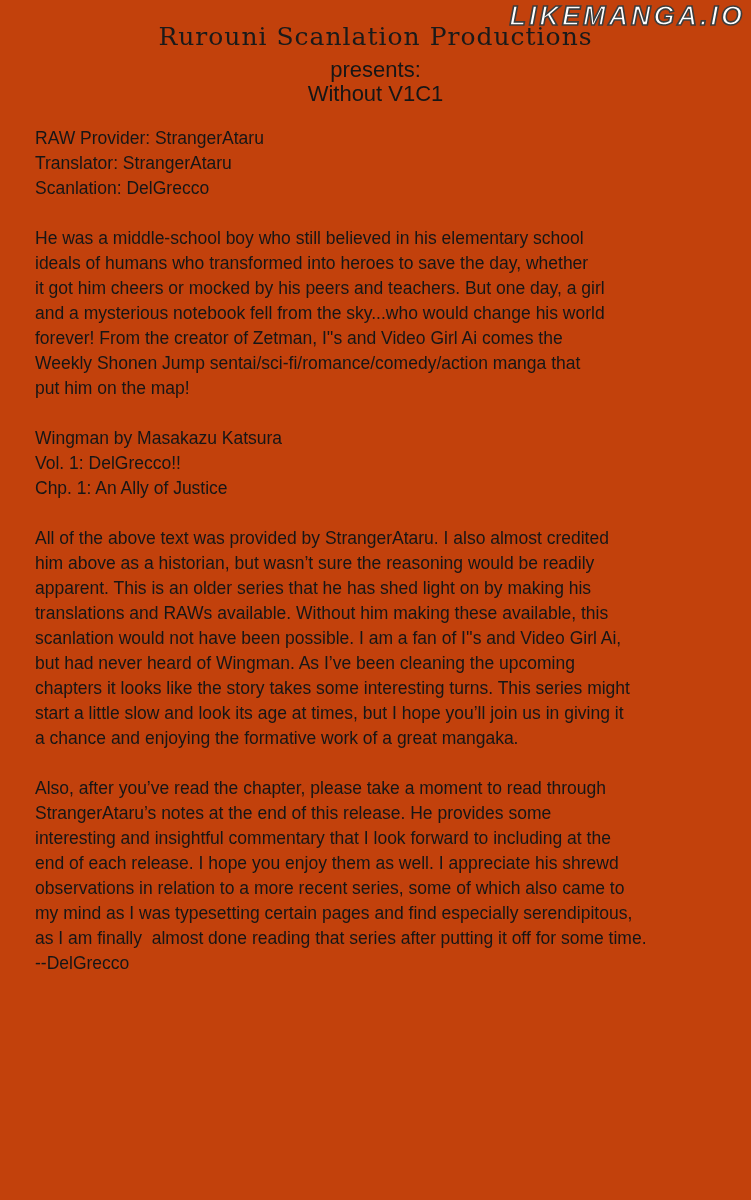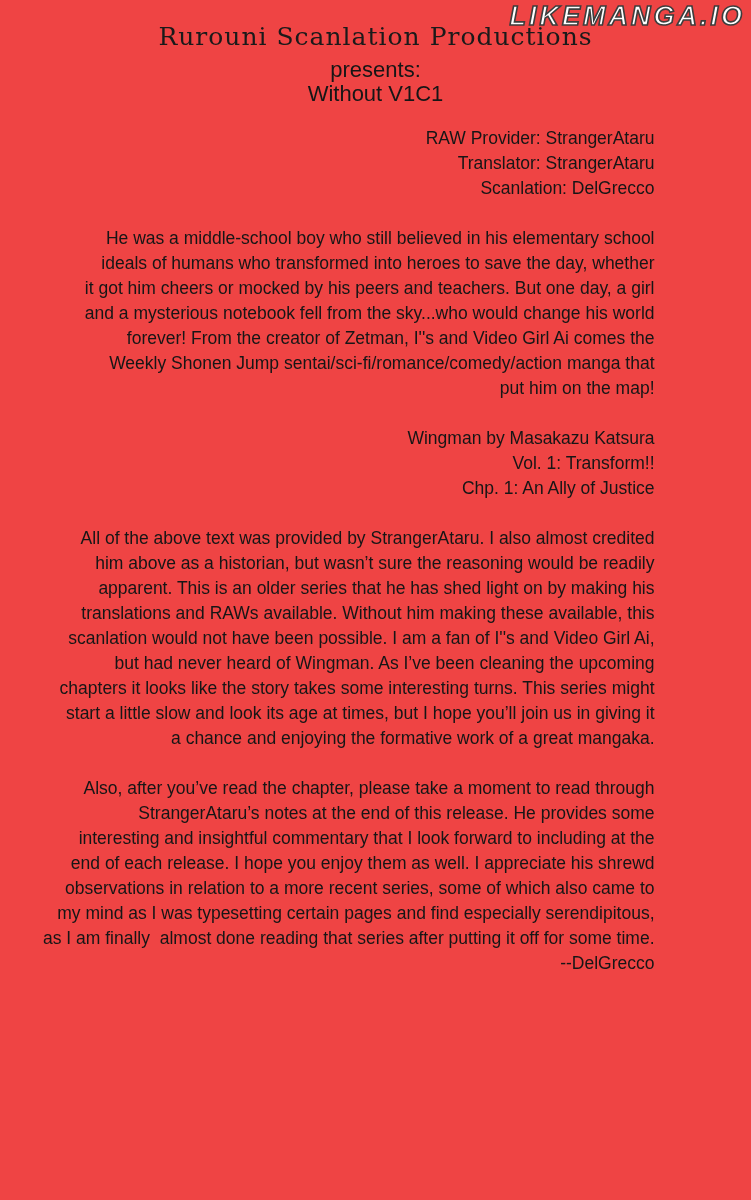--- a/index.html
+++ b/index.html
@@ -5,21 +5,21 @@
   html, body { margin: 0; padding: 0; }
   body {
     width: 751px; height: 1200px;
     background: #ffffff;
     font-family: "Liberation Sans", sans-serif;
     overflow: hidden;
   }
   .page {
     position: relative;
     width: 751px; height: 1200px;
-    background: #ef4444;
+    background: #c2410c;
   }
   .watermark {
     position: absolute;
     top: 1px; right: 6px;
     z-index: 5;
     font-family: "Liberation Sans", sans-serif;
     font-style: italic;
     font-weight: 700;
     font-size: 27px;
     letter-spacing: 3px;
@@ -50,23 +50,22 @@
   }
   .content {
     position: absolute;
     left: 35px; top: 126px;
     z-index: 1;
     font-size: 17.5px;
     line-height: 25px;
     color: #161616;
   }
   .content p {
-    margin: 0 0 25px 8px;
+    margin: 0 0 25px 0;
     white-space: pre;
-    text-align: right;
   }
 </style>
 </head>
 <body>
 
 <div class="page">
 
   <div class="watermark">LIKEMANGA.IO</div>
 
   <div class="header">
@@ -80,21 +79,21 @@
 Translator: StrangerAtaru
 Scanlation: DelGrecco</p>
     <p>He was a middle-school boy who still believed in his elementary school
 ideals of humans who transformed into heroes to save the day, whether
 it got him cheers or mocked by his peers and teachers. But one day, a girl
 and a mysterious notebook fell from the sky...who would change his world
 forever! From the creator of Zetman, I''s and Video Girl Ai comes the
 Weekly Shonen Jump sentai/sci-fi/romance/comedy/action manga that
 put him on the map!</p>
     <p>Wingman by Masakazu Katsura
-Vol. 1: Transform!!
+Vol. 1: DelGrecco!!
 Chp. 1: An Ally of Justice</p>
     <p>All of the above text was provided by StrangerAtaru. I also almost credited
 him above as a historian, but wasn’t sure the reasoning would be readily
 apparent. This is an older series that he has shed light on by making his
 translations and RAWs available. Without him making these available, this
 scanlation would not have been possible. I am a fan of I''s and Video Girl Ai,
 but had never heard of Wingman. As I’ve been cleaning the upcoming
 chapters it looks like the story takes some interesting turns. This series might
 start a little slow and look its age at times, but I hope you’ll join us in giving it
 a chance and enjoying the formative work of a great mangaka.</p>

